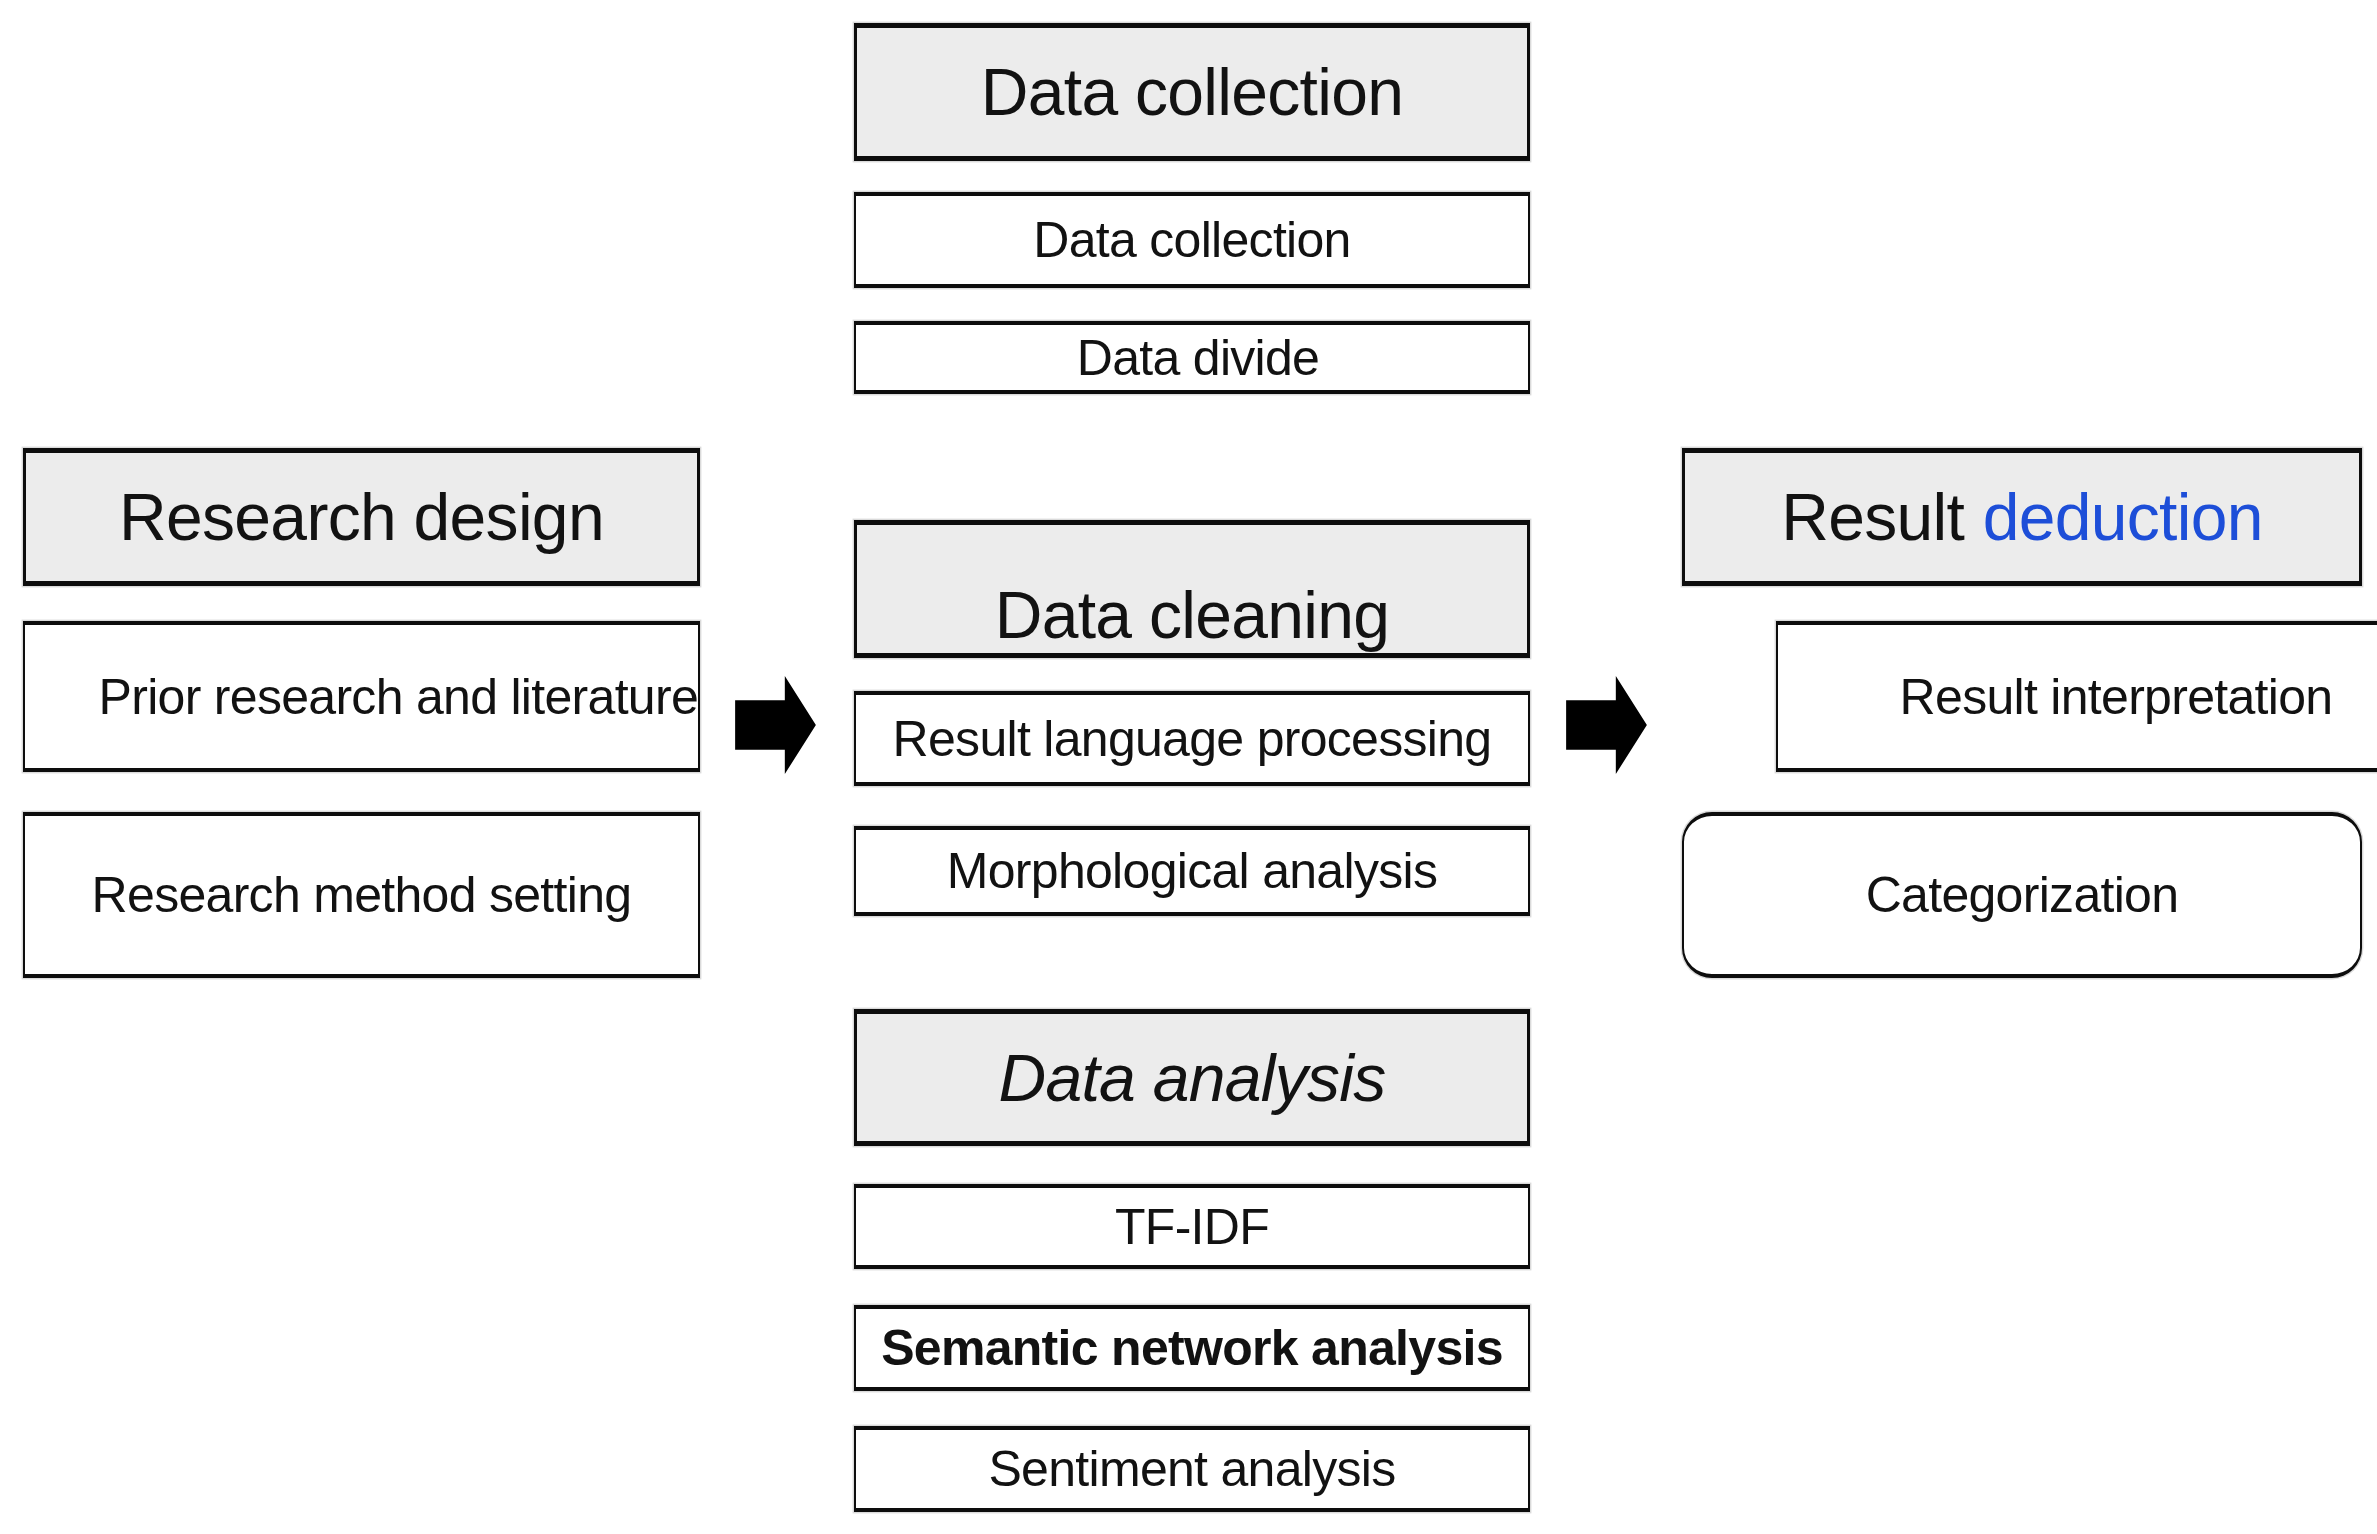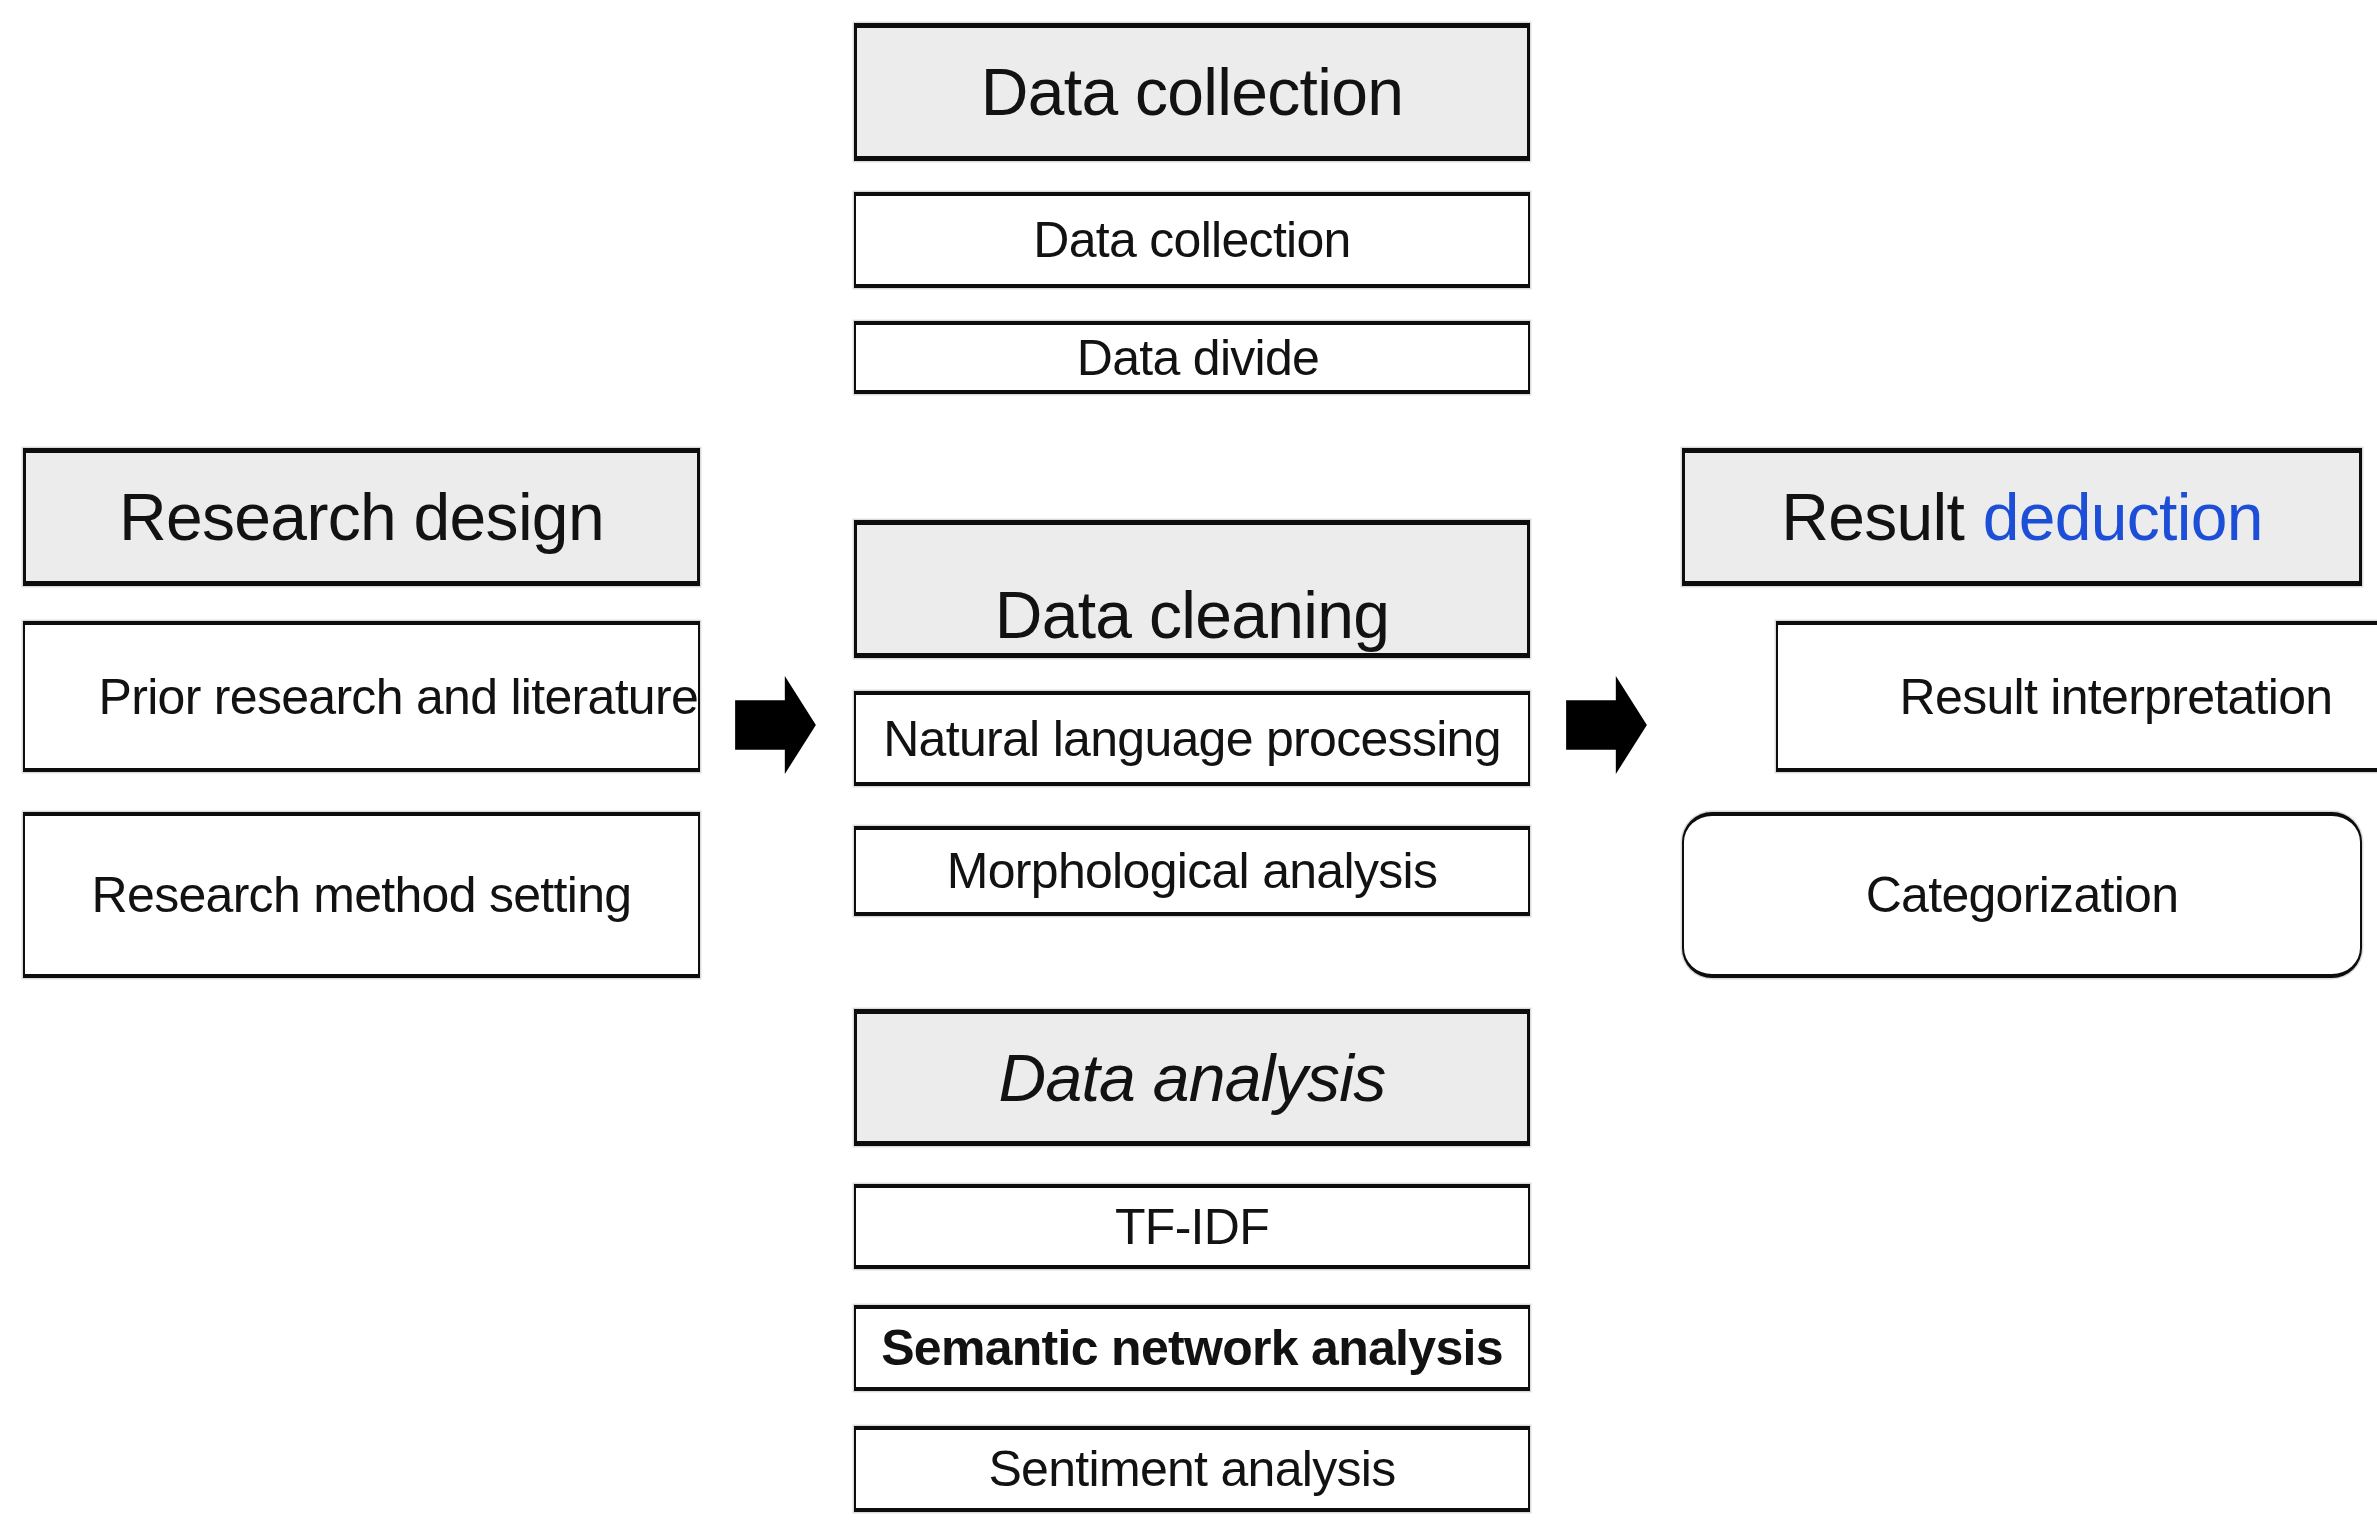--- a/index.html
+++ b/index.html
@@ -78,21 +78,21 @@
     <span>Data collection</span>
   </div>
   <div class="box" style="left:854px; top:321px; width:676px; height:73px;padding-left:12px;">
     <span>Data divide</span>
   </div>
 
   <div class="box header" style="left:854px; top:520px; width:676px; height:138px;align-items:flex-end;">
     <span>Data cleaning</span>
   </div>
   <div class="box" style="left:854px; top:691px; width:676px; height:95px;">
-    <span>Natural language processing</span>
+    <span>Result language processing</span>
   </div>
   <div class="box" style="left:854px; top:826px; width:676px; height:90px;">
     <span>Morphological analysis</span>
   </div>
 
   <div class="box header" style="left:854px; top:1009px; width:676px; height:137px;font-style:italic;">
     <span>Data analysis</span>
   </div>
   <div class="box" style="left:854px; top:1184px; width:676px; height:85px;">
     <span>TF-IDF</span>

